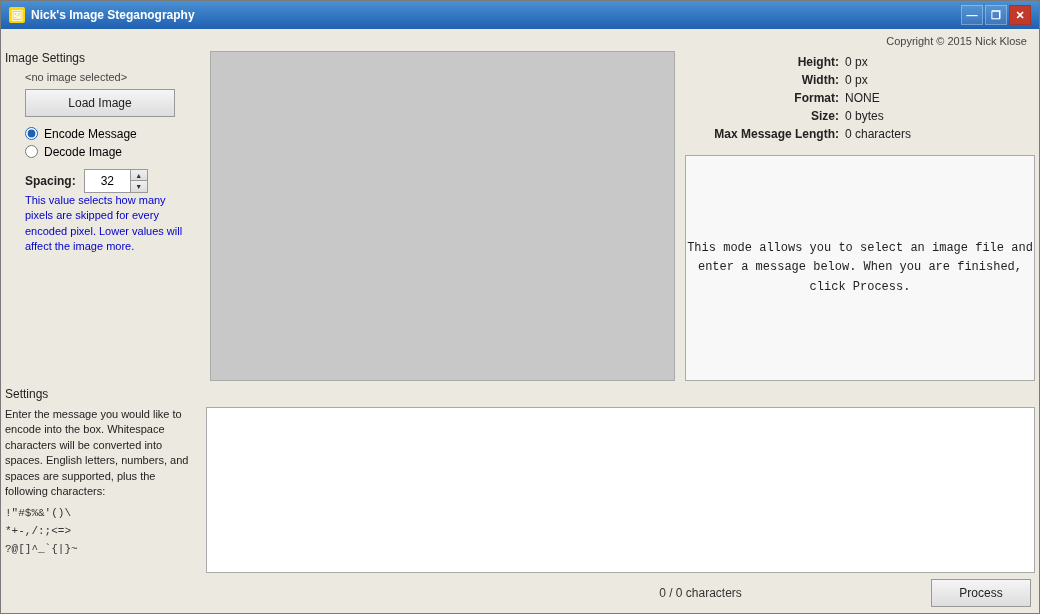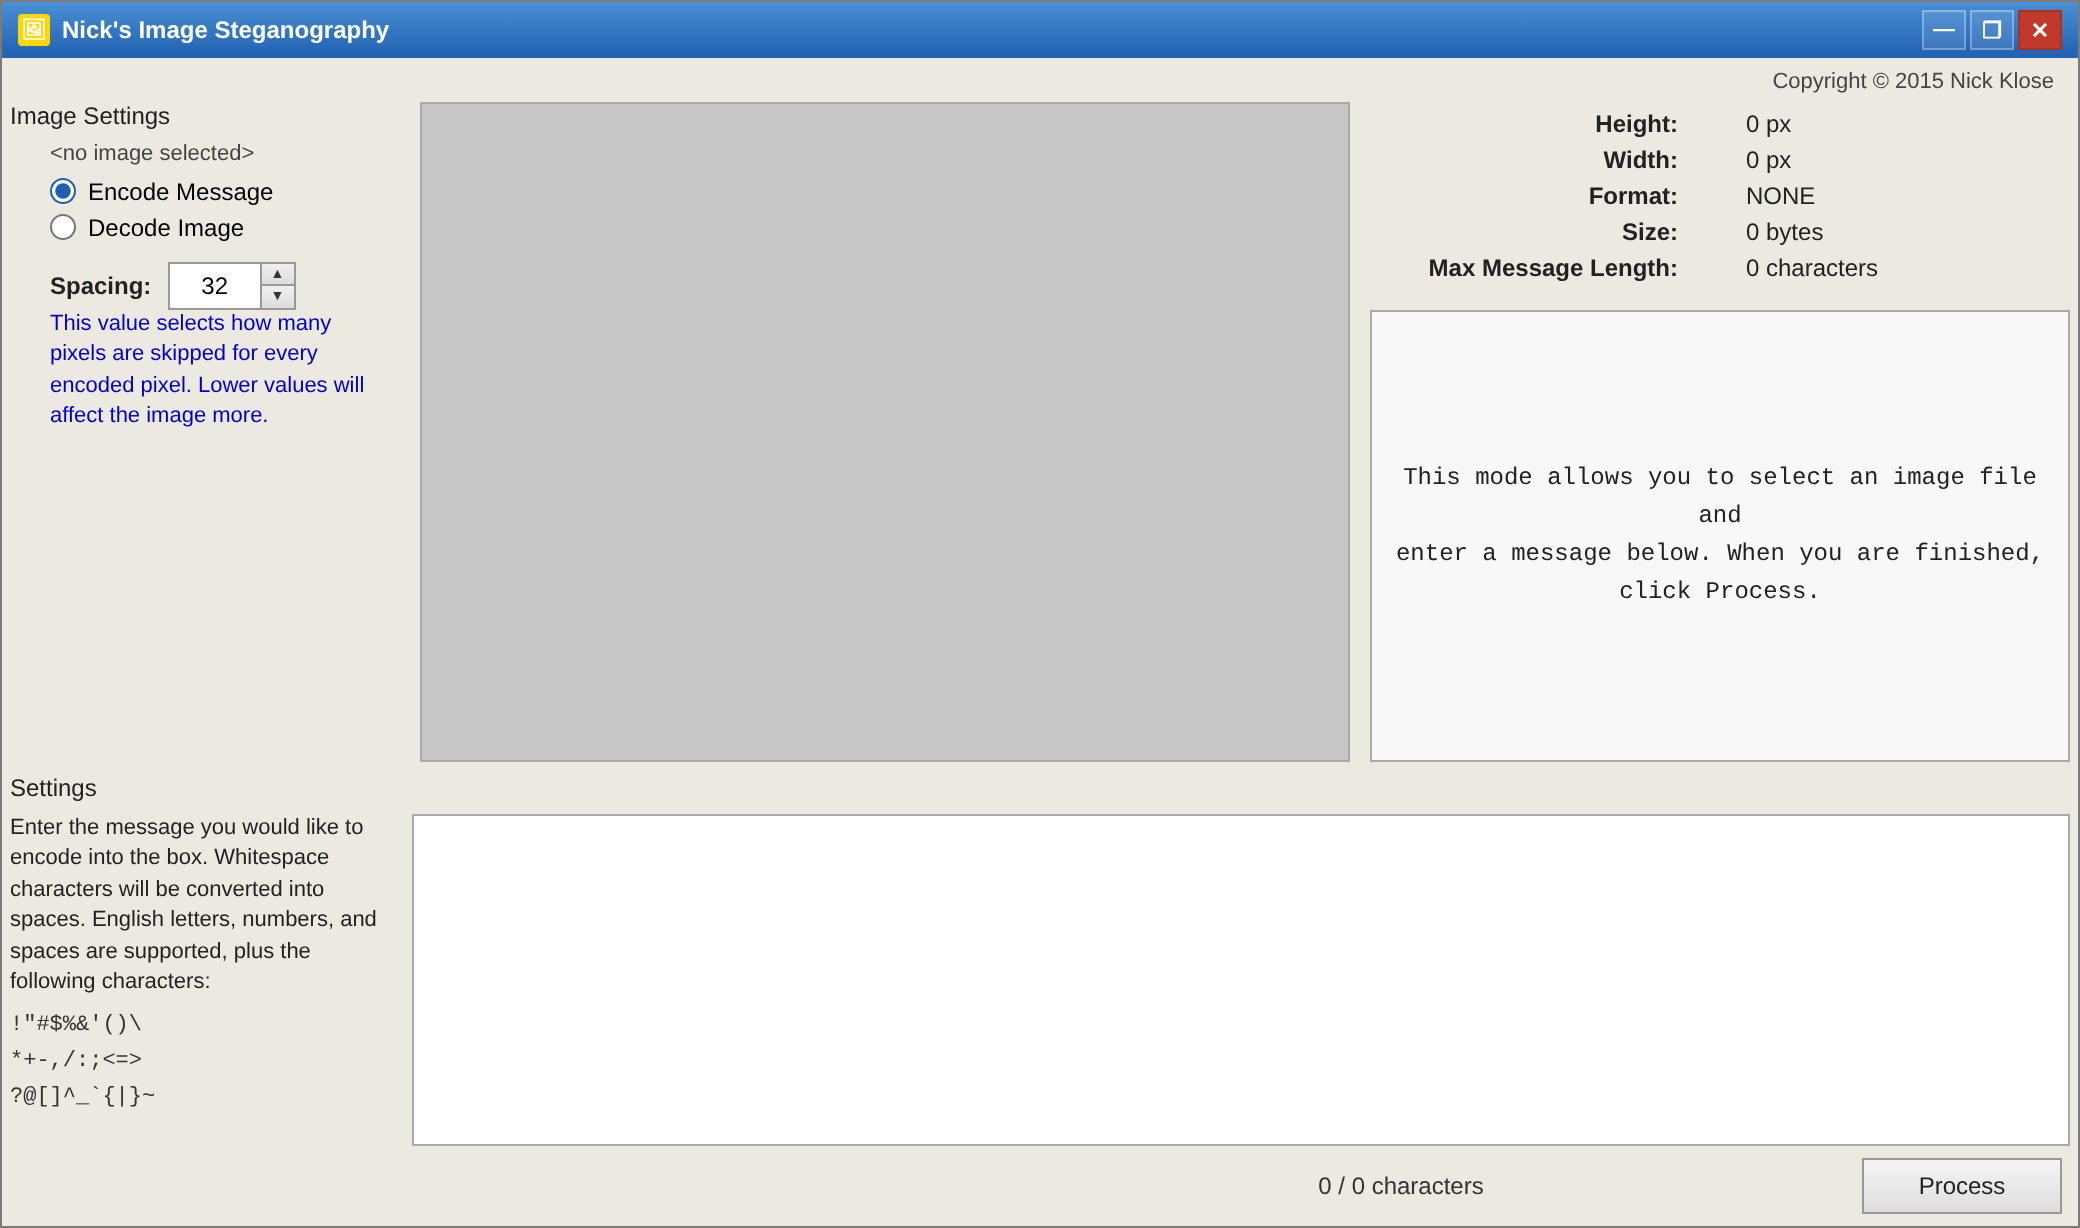--- a/index.html
+++ b/index.html
@@ -197,39 +197,37 @@
       flex-direction: column;
       gap: 6px;
     }
     .info-table {
       margin-top: 4px;
     }
     .info-row {
       display: flex;
       align-items: center;
       margin-bottom: 4px;
-      gap: 28px;
     }
     .info-label {
       font-weight: bold;
       font-size: 12px;
       text-align: right;
       width: 160px;
       color: #222;
       padding-right: 6px;
     }
     .info-value {
       font-size: 12px;
       color: #222;
     }
     .description-box {
       flex: 1;
       border: 1px solid #aaa;
       background: #f8f8f8;
-      padding: 10px;
       margin-top: 4px;
       display: flex;
       align-items: center;
       justify-content: center;
       font-size: 12px;
       color: #222;
       text-align: center;
       line-height: 1.6;
       font-family: 'Courier New', monospace;
     }
@@ -333,20 +331,21 @@
   </div>
 
   <div class="content">
     <div class="copyright">Copyright © 2015 Nick Klose</div>
 
     <div class="top-section">
 
       <div class="left-panel">
         <div class="panel-title">Image Settings</div>
         <div class="no-image-label">&lt;no image selected&gt;</div>
+        <button class="btn-load">Load Image</button>
         <div class="radio-group">
           <label class="radio-item">
             <input type="radio" name="mode" checked="" style="">
             <span>Encode Message</span>
           </label>
           <label class="radio-item">
             <input type="radio" name="mode" style="">
             <span>Decode Image</span>
           </label>
         </div>

